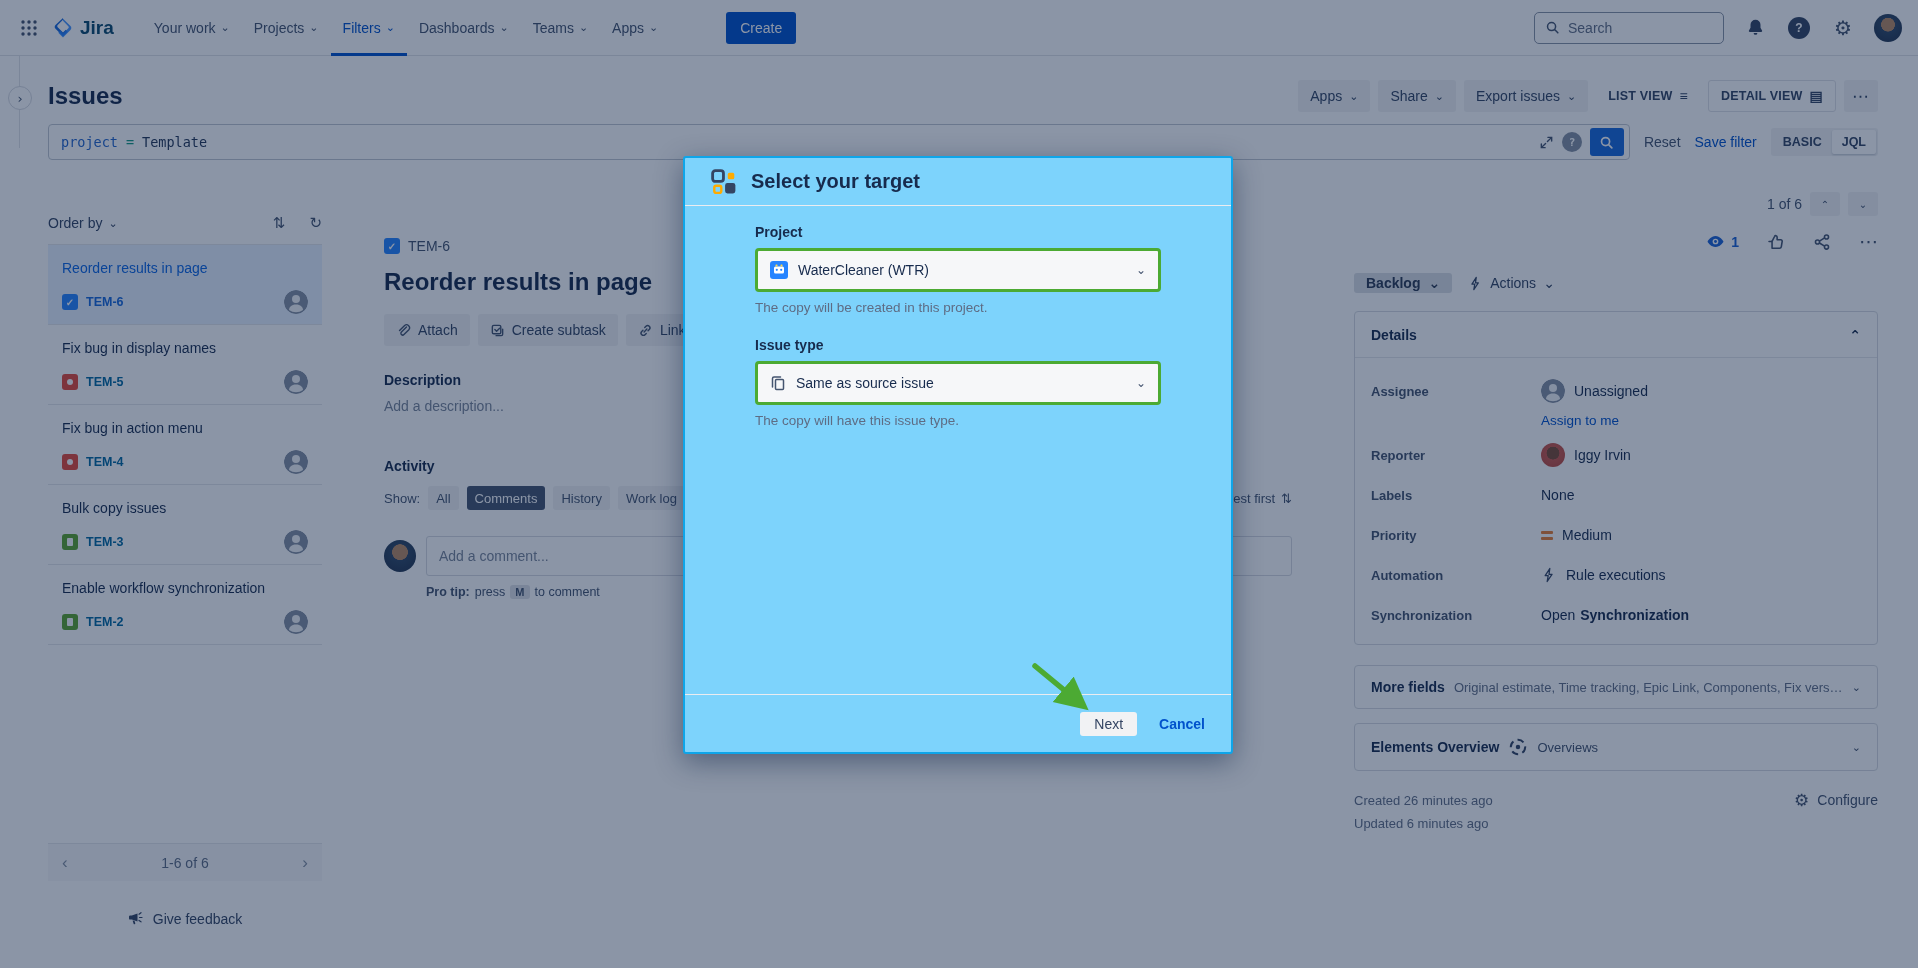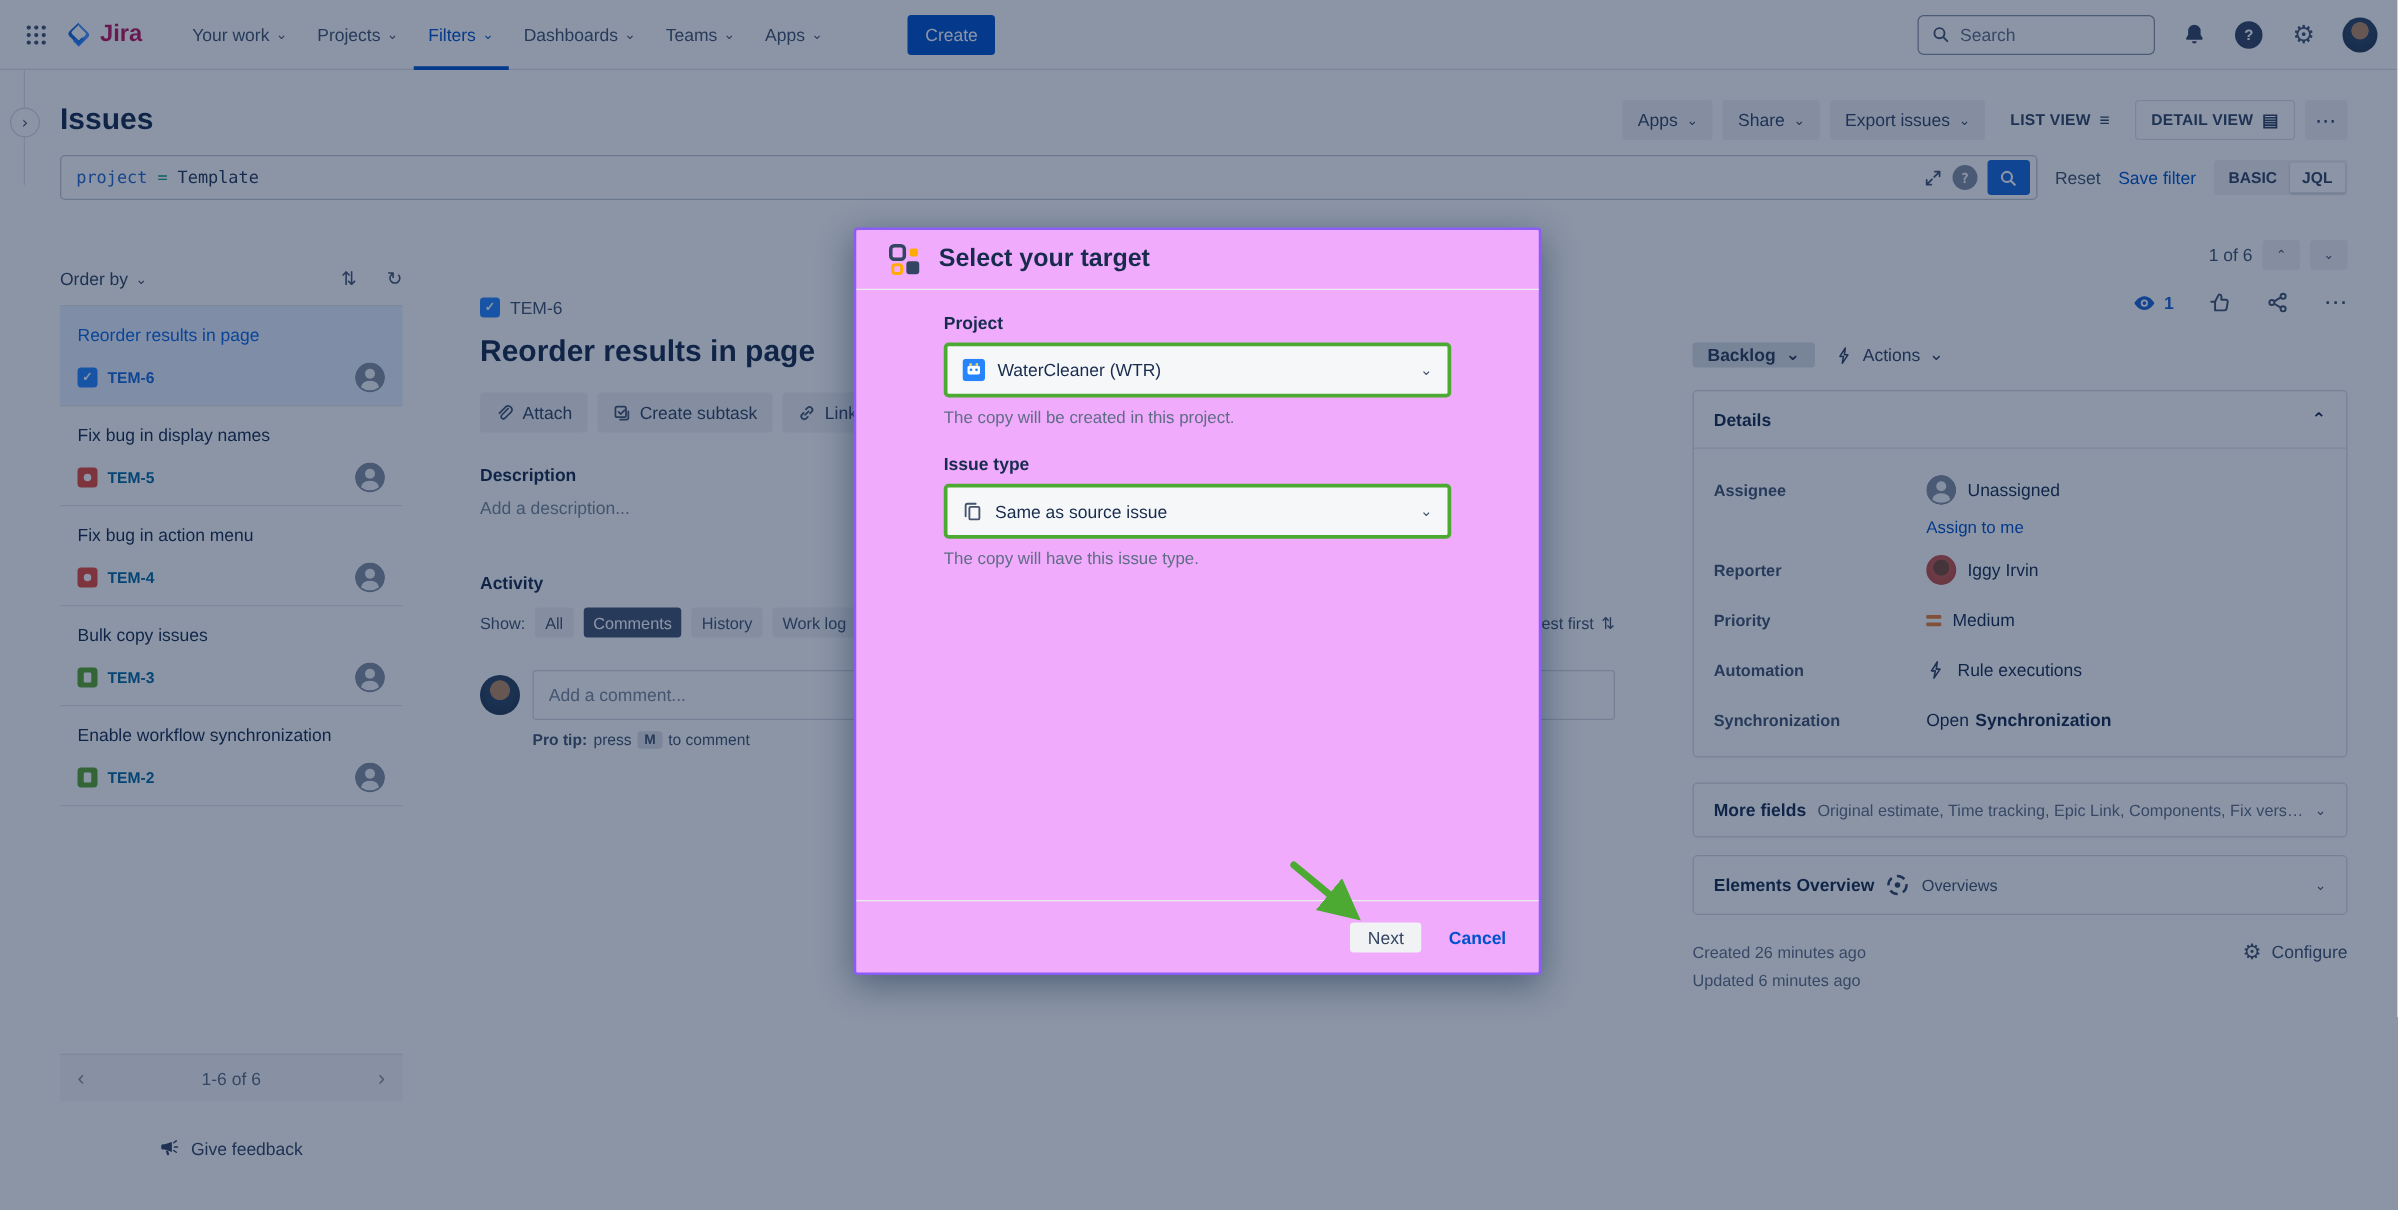--- a/index.html
+++ b/index.html
@@ -6,21 +6,21 @@
   html,body { width:1918px; height:968px; overflow:hidden; background:#fff;
     font-family:"Liberation Sans", sans-serif; color:#172B4D; }
   #app { position:relative; width:1918px; height:968px; background:#fff; }
 
   
   .topnav { height:56px; display:flex; align-items:center; padding:0 16px;
     border-bottom:1px solid #E0E2E6; position:relative; z-index:1; }
   .nav-left { display:flex; align-items:center; height:56px; }
   .appgrid { width:26px; height:26px; display:flex; align-items:center; justify-content:center; margin-right:10px; cursor:pointer; }
   .logo { display:flex; align-items:center; gap:6px; margin-right:28px; }
-  .logo-text { font-size:19px; font-weight:700; color:#be185d; }
+  .logo-text { font-size:19px; font-weight:700; color:#0c4a6e; }
   .nav-item { display:flex; align-items:center; gap:5px; height:56px; padding:0 12px;
     font-size:14px; font-weight:500; color:#44546F; cursor:pointer; }
   .nav-item .chev { font-size:11px; color:#44546F; }
   .nav-item.active { color:#0052CC; border-bottom:3px solid #0052CC; padding-top:3px; }
   .nav-item.active .chev { color:#0052CC; }
   .create-btn { margin-left:56px; height:32px; padding:0 14px; background:#0052CC; color:#fff;
     font-size:14px; font-weight:500; border:none; border-radius:3px; cursor:pointer; }
   .nav-right { margin-left:auto; display:flex; align-items:center; gap:18px; }
   .search-box { width:190px; height:32px; border:1px solid #8993A4; border-radius:5px;
     display:flex; align-items:center; gap:8px; padding:0 10px; color:#44546F; }
@@ -155,22 +155,22 @@
   .meta-block { margin-top:18px; position:relative; color:#626F86; font-size:13px; line-height:23px; }
   .configure { position:absolute; right:0; top:0; display:flex; align-items:center; gap:8px;
     color:#44546F; font-size:14px; font-weight:500; cursor:pointer; }
   .configure .gear-glyph { font-size:17px; }
 
   
   .avatar-gray { width:24px; height:24px; border-radius:50%; flex:none; }
 
   
   .overlay { position:absolute; inset:0; background:rgba(9,30,66,0.47); z-index:40; }
-  .modal { position:absolute; left:683px; top:182px; width:550px; height:598px; background:#f0abfc;
-    border:2px solid #8b5cf6; border-radius:3px; z-index:50; box-shadow:0 8px 28px rgba(9,30,66,.45); }
+  .modal { position:absolute; left:683px; top:156px; width:550px; height:598px; background:#7dd3fc;
+    border:2px solid #0ea5e9; border-radius:3px; z-index:50; box-shadow:0 8px 28px rgba(9,30,66,.45); }
   .modal-head { height:48px; padding:0 26px; display:flex; align-items:center; gap:14px;
     border-bottom:1px solid #EBECF0; }
   .modal-title { font-size:20px; font-weight:600; color:#172B4D; }
   .modal-body { padding:18px 70px 0; }
   .m-label { font-size:14px; font-weight:700; color:#172B4D; display:block; }
   .m-group2 { margin-top:22px; }
   .m-select { margin-top:8px; height:44px; background:#F6F7F9; border:3px solid #4caa33; border-radius:4px;
     display:flex; align-items:center; gap:10px; padding:0 12px; font-size:14px; color:#172B4D; cursor:pointer; }
   .m-select .chev { margin-left:auto; font-size:12px; color:#44546F; }
   .m-help { margin-top:8px; font-size:13.5px; color:#5E6C84; }
@@ -551,20 +551,26 @@
                 </svg>
               <span>Unassigned</span>
             </span>
           </div>
           <div class="assign-link">Assign to me</div>
           <div class="field-row">
             <span class="f-label">Reporter</span>
             <span class="f-value">
               <span class="avatar avatar-reporter" style="width:24px;height:24px;"></span>
               <span>Iggy Irvin</span>
+            </span>
+          </div>
+          <div class="field-row">
+            <span class="f-label">Labels</span>
+            <span class="f-value">
+              <span>None</span>
             </span>
           </div>
           <div class="field-row">
             <span class="f-label">Priority</span>
             <span class="f-value">
               <span class="prio-icon">
                   <i></i>
                   <i></i>
                 </span>
               <span>Medium</span>

